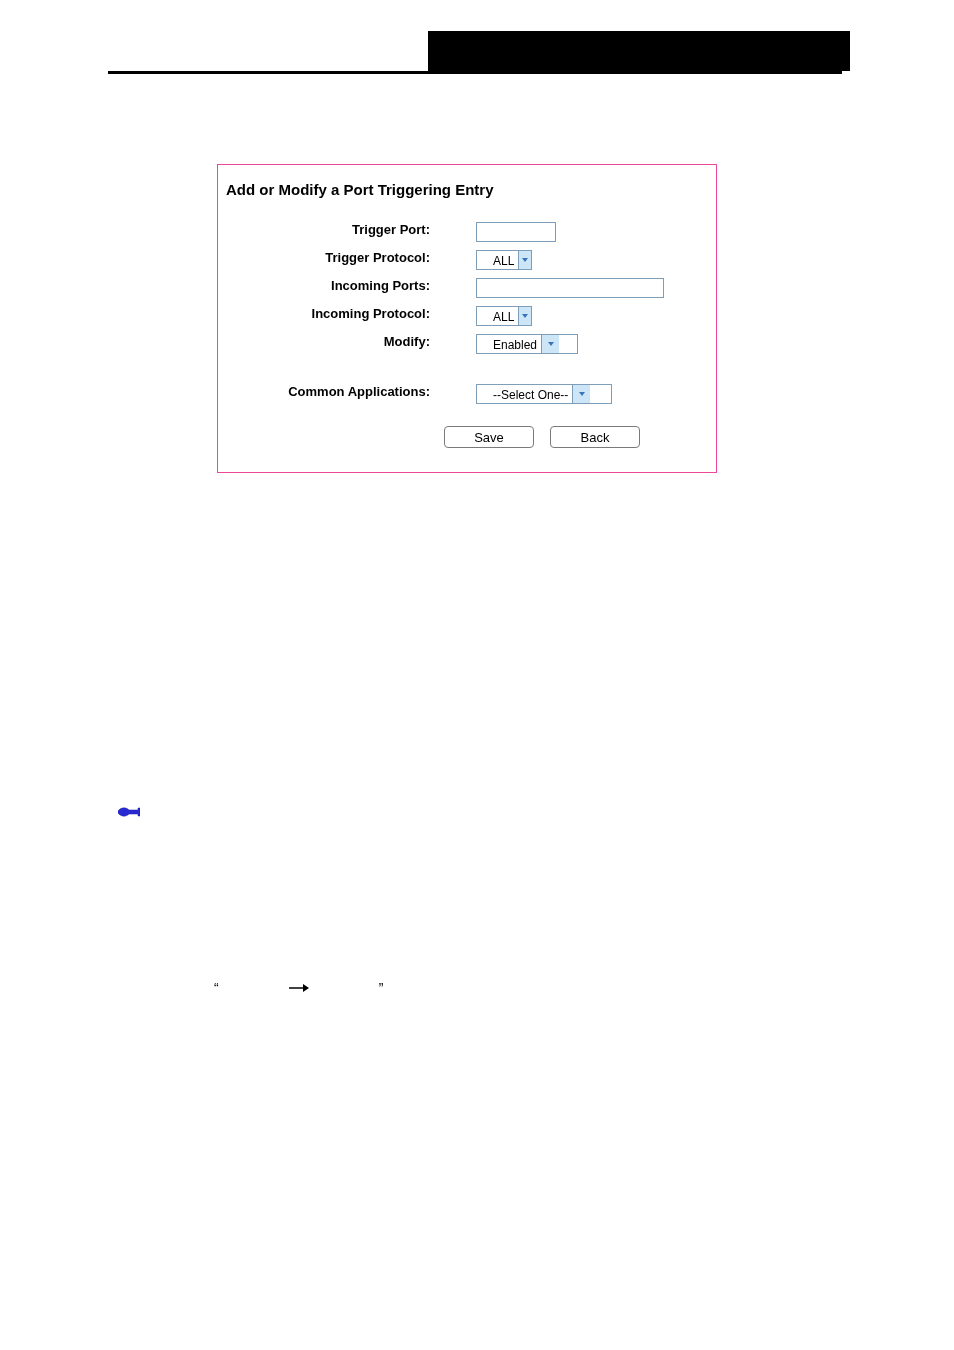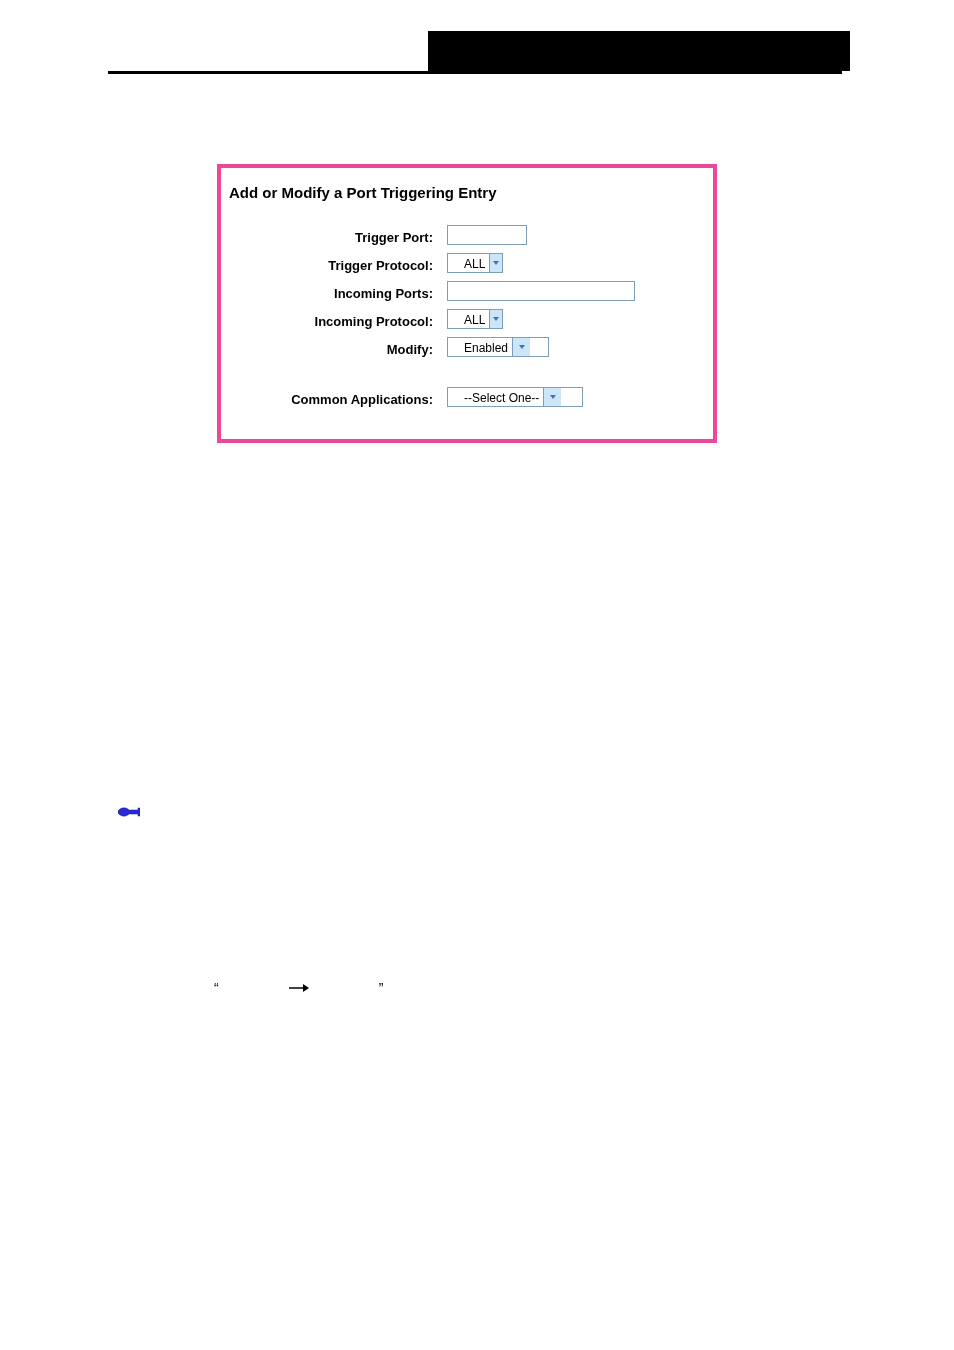--- a/index.html
+++ b/index.html
@@ -31,34 +31,35 @@
     width: 734px;
     height: 3px;
     background: #000;
   }
   
   .panel {
     position: absolute;
     top: 164px;
     left: 217px;
     width: 500px;
-    border: 4px solid #ec4899;
+    border: 1px solid #ec4899;
     box-sizing: border-box;
     padding: 16px 16px 24px 0;
     font-family: Arial, Helvetica, sans-serif;
   }
   .panel-title {
     font-weight: bold;
     font-size: 15px;
     margin: 0 0 24px 8px;
   }
   .form-row {
     display: flex;
-    align-items: flex-end;
+    align-items: flex-start;
     margin-bottom: 8px;
+    gap: 32px;
   }
   .form-label {
     width: 226px;
     text-align: right;
     font-weight: bold;
     font-size: 13px;
     padding-right: 14px;
     box-sizing: border-box;
   }
   .form-field {
@@ -213,20 +214,28 @@
           <span class="select-text">--Select One--</span>
           <span class="select-btn">
             <svg width="8" height="8" viewBox="0 0 8 8">
                 <path d="M1 2 L4 6 L7 2 Z" fill="#3b73b9"></path>
               </svg>
           </span>
         </div>
       </div>
     </div>
 
+    <div class="btn-row">
+      <div class="btn">
+        <span>Save</span>
+      </div>
+      <div class="btn">
+        <span>Back</span>
+      </div>
+    </div>
   </div>
 
   <div class="note-icon">
     <svg width="22" height="16" viewBox="0 0 22 16">
       <path d="M0 6 C3 2 8 2 11 5 L20 5 L20 3 L22 3 L22 11 L20 11 L20 9 L11 9 C8 12 3 12 0 8 Z" fill="#2a2ad4" stroke="#1a1aa0" stroke-width="0.5"></path>
     </svg>
   </div>
 
   <div class="quote-line">
     <span class="q">“</span>

